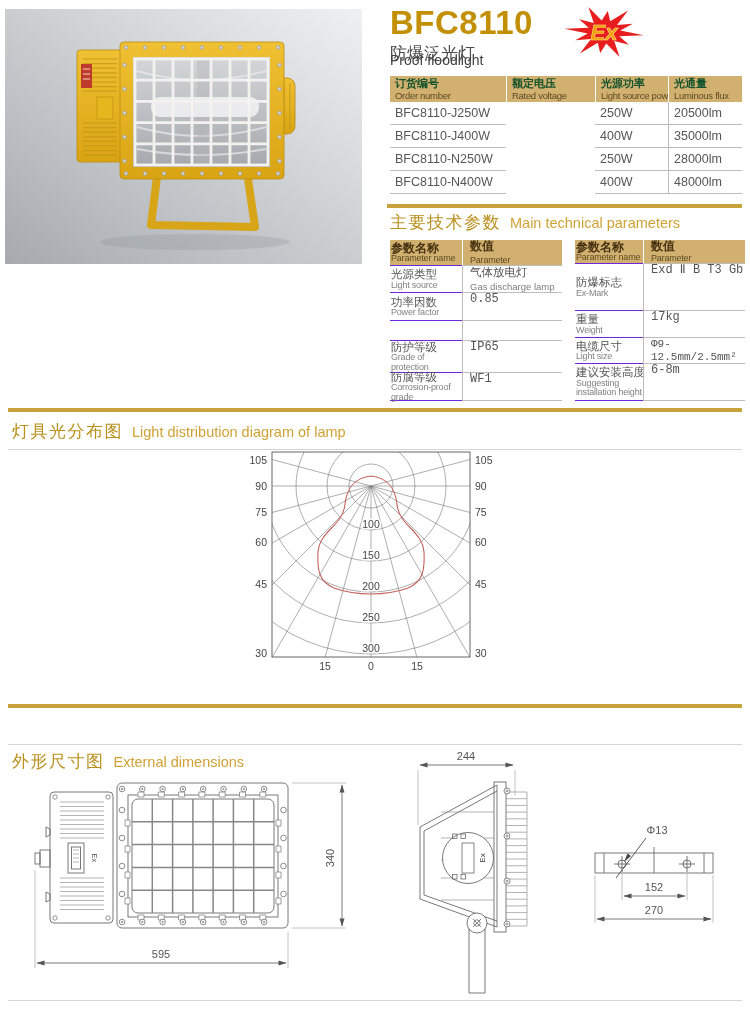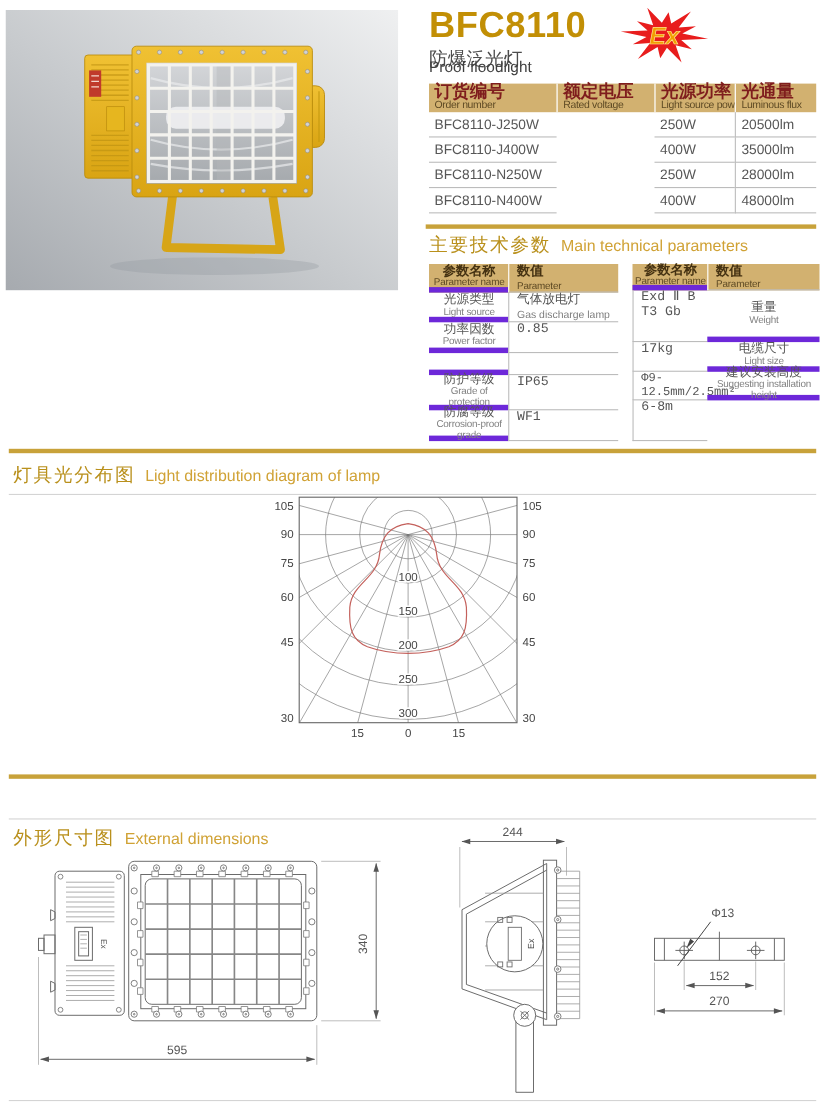--- a/index.html
+++ b/index.html
@@ -20,39 +20,39 @@
   
   .sechead{position:absolute;display:flex;align-items:baseline;gap:9px;white-space:nowrap;}
   .sh-cn{font-size:17px;font-weight:normal;color:var(--heading_cn);letter-spacing:1.5px;}
   .sh-en{font-size:14.5px;color:var(--heading_en);}
   
   .spec{position:absolute;left:390px;top:76px;width:352px;display:grid;
         grid-template-columns:116px 89px 73px 74px;grid-template-rows:26px repeat(4,23px);}
   .sh{background:var(--table_header_bg);display:flex;flex-direction:column;
       justify-content:center;padding-left:5px;}
   .sh.b{border-left:1px solid #fff;}
-  .hcn{font-size:16px;font-weight:bold;color:#7f1d1d;line-height:13px;}
+  .hcn{font-size:11px;font-weight:bold;color:#14532d;line-height:13px;}
   .hen{font-size:9.5px;color:#5e4a24;line-height:11px;white-space:nowrap;letter-spacing:-.3px;}
   .sc{font-size:12.5px;color:#565656;display:flex;align-items:center;
       border-bottom:1px solid #bcbcbc;padding-left:5px;}
   .h1{grid-area:1/1}.h2{grid-area:1/2}.h3{grid-area:1/3}.h4{grid-area:1/4}
   .o1{grid-area:2/1}.o2{grid-area:3/1}.o3{grid-area:4/1}.o4{grid-area:5/1}
   .volt{grid-area:2/2/6/3;border-left:1px solid #bcbcbc;border-right:1px solid #bcbcbc;
         justify-content:center;padding-left:0;}
   .p1{grid-area:2/3}.p2{grid-area:3/3}.p3{grid-area:4/3}.p4{grid-area:5/3}
   .f1{grid-area:2/4}.f2{grid-area:3/4}.f3{grid-area:4/4}.f4{grid-area:5/4}
   .f1,.f2,.f3,.f4{border-left:1px solid #bcbcbc;}
   
   .pt{position:absolute;display:grid;}
   .pt-l{left:390px;top:240px;grid-template-columns:72px 100px;
         grid-template-rows:26px 27px 28px 20px 32px 28px;}
   .pt-r{left:575px;top:240px;grid-template-columns:68px 102px;
         grid-template-rows:24px 47px 27px 26px 37px;}
-  .pn{border-bottom:5px solid #6d28d9;display:flex;flex-direction:column;
-      justify-content:center;padding-left:1px;text-align:center;}
+  .pn{border-bottom:1px solid #6d28d9;display:flex;flex-direction:column;
+      justify-content:center;padding-left:1px;}
   .pv{border-bottom:1px solid #bcbcbc;border-left:1px solid #bcbcbc;display:flex;
       flex-direction:column;justify-content:space-between;padding-left:7px;}
   .ncn{font-size:11.5px;color:#555;line-height:12.5px;white-space:nowrap;}
   .nen{font-size:9px;color:#828282;line-height:9.5px;letter-spacing:-.2px;}
   .vmain{font-size:12px;color:#555;line-height:13px;font-family:Liberation Mono, monospace;}
   .vsub{font-size:9.5px;color:#7d7d7d;line-height:10.5px;}
   .pth{background:var(--table_header_bg);}
   .pth .ncn{font-weight:bold;color:#443111;font-size:12px;}
   .pth .nen{color:#5e4a24;}
   .pth.pv{border-left:1px solid #fff;border-bottom:1px solid #bcbcbc;}
@@ -239,20 +239,24 @@
 
   <div class="pt pt-r">
     <div class="pn pth">
         <span class="ncn">参数名称</span>
         <span class="nen">Parameter name</span>
       </div>
     <div class="pv pth">
         <span class="ncn">数值</span>
         <span class="nen">Parameter</span>
       </div>
+    <div class="pn">
+        <span class="ncn">防爆标志</span>
+        <span class="nen">Ex-Mark</span>
+      </div>
     <div class="pv">
         <span class="vmain">Exd Ⅱ B T3 Gb</span>
       </div>
     <div class="pn">
         <span class="ncn">重量</span>
         <span class="nen">Weight</span>
       </div>
     <div class="pv">
         <span class="vmain">17kg</span>
       </div>

